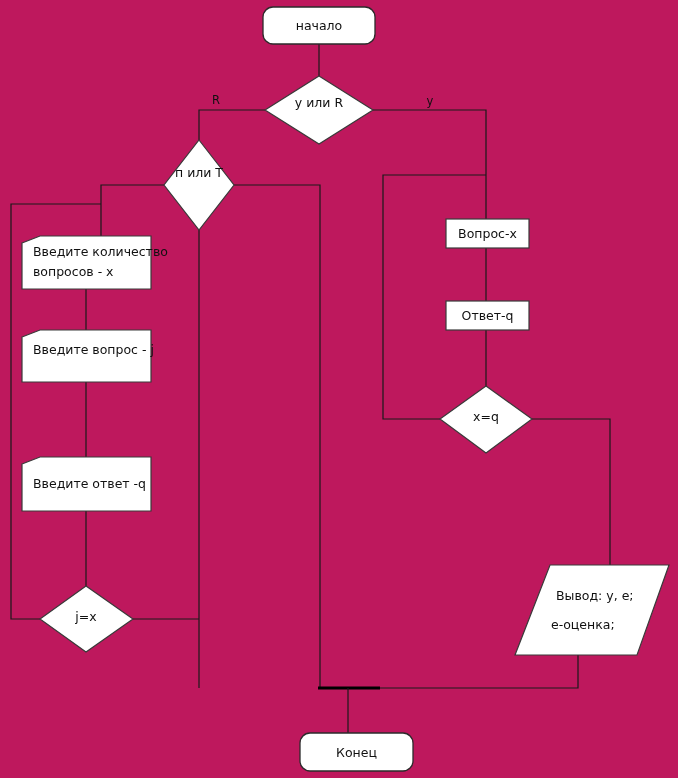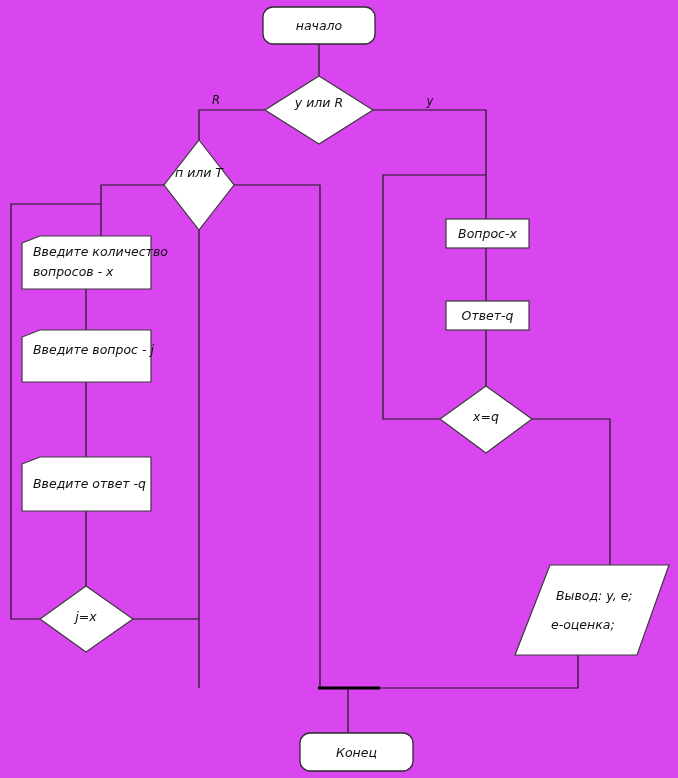--- a/index.html
+++ b/index.html
@@ -7,23 +7,22 @@
     padding: 0;
     background: #ffffff;
   }
   body {
     font-family: "DejaVu Sans", "Liberation Sans", sans-serif;
   }
   #flowchart-root {
     position: relative;
     width: 678px;
     height: 778px;
-    background: #d946ef;
+    background: #be185d;
     overflow: hidden;
-    font-style: italic;
   }
   svg.fc-canvas {
     position: absolute;
     left: 0;
     top: 0;
     width: 678px;
     height: 778px;
   }
   .shape-outline {
     fill: #ffffff;

